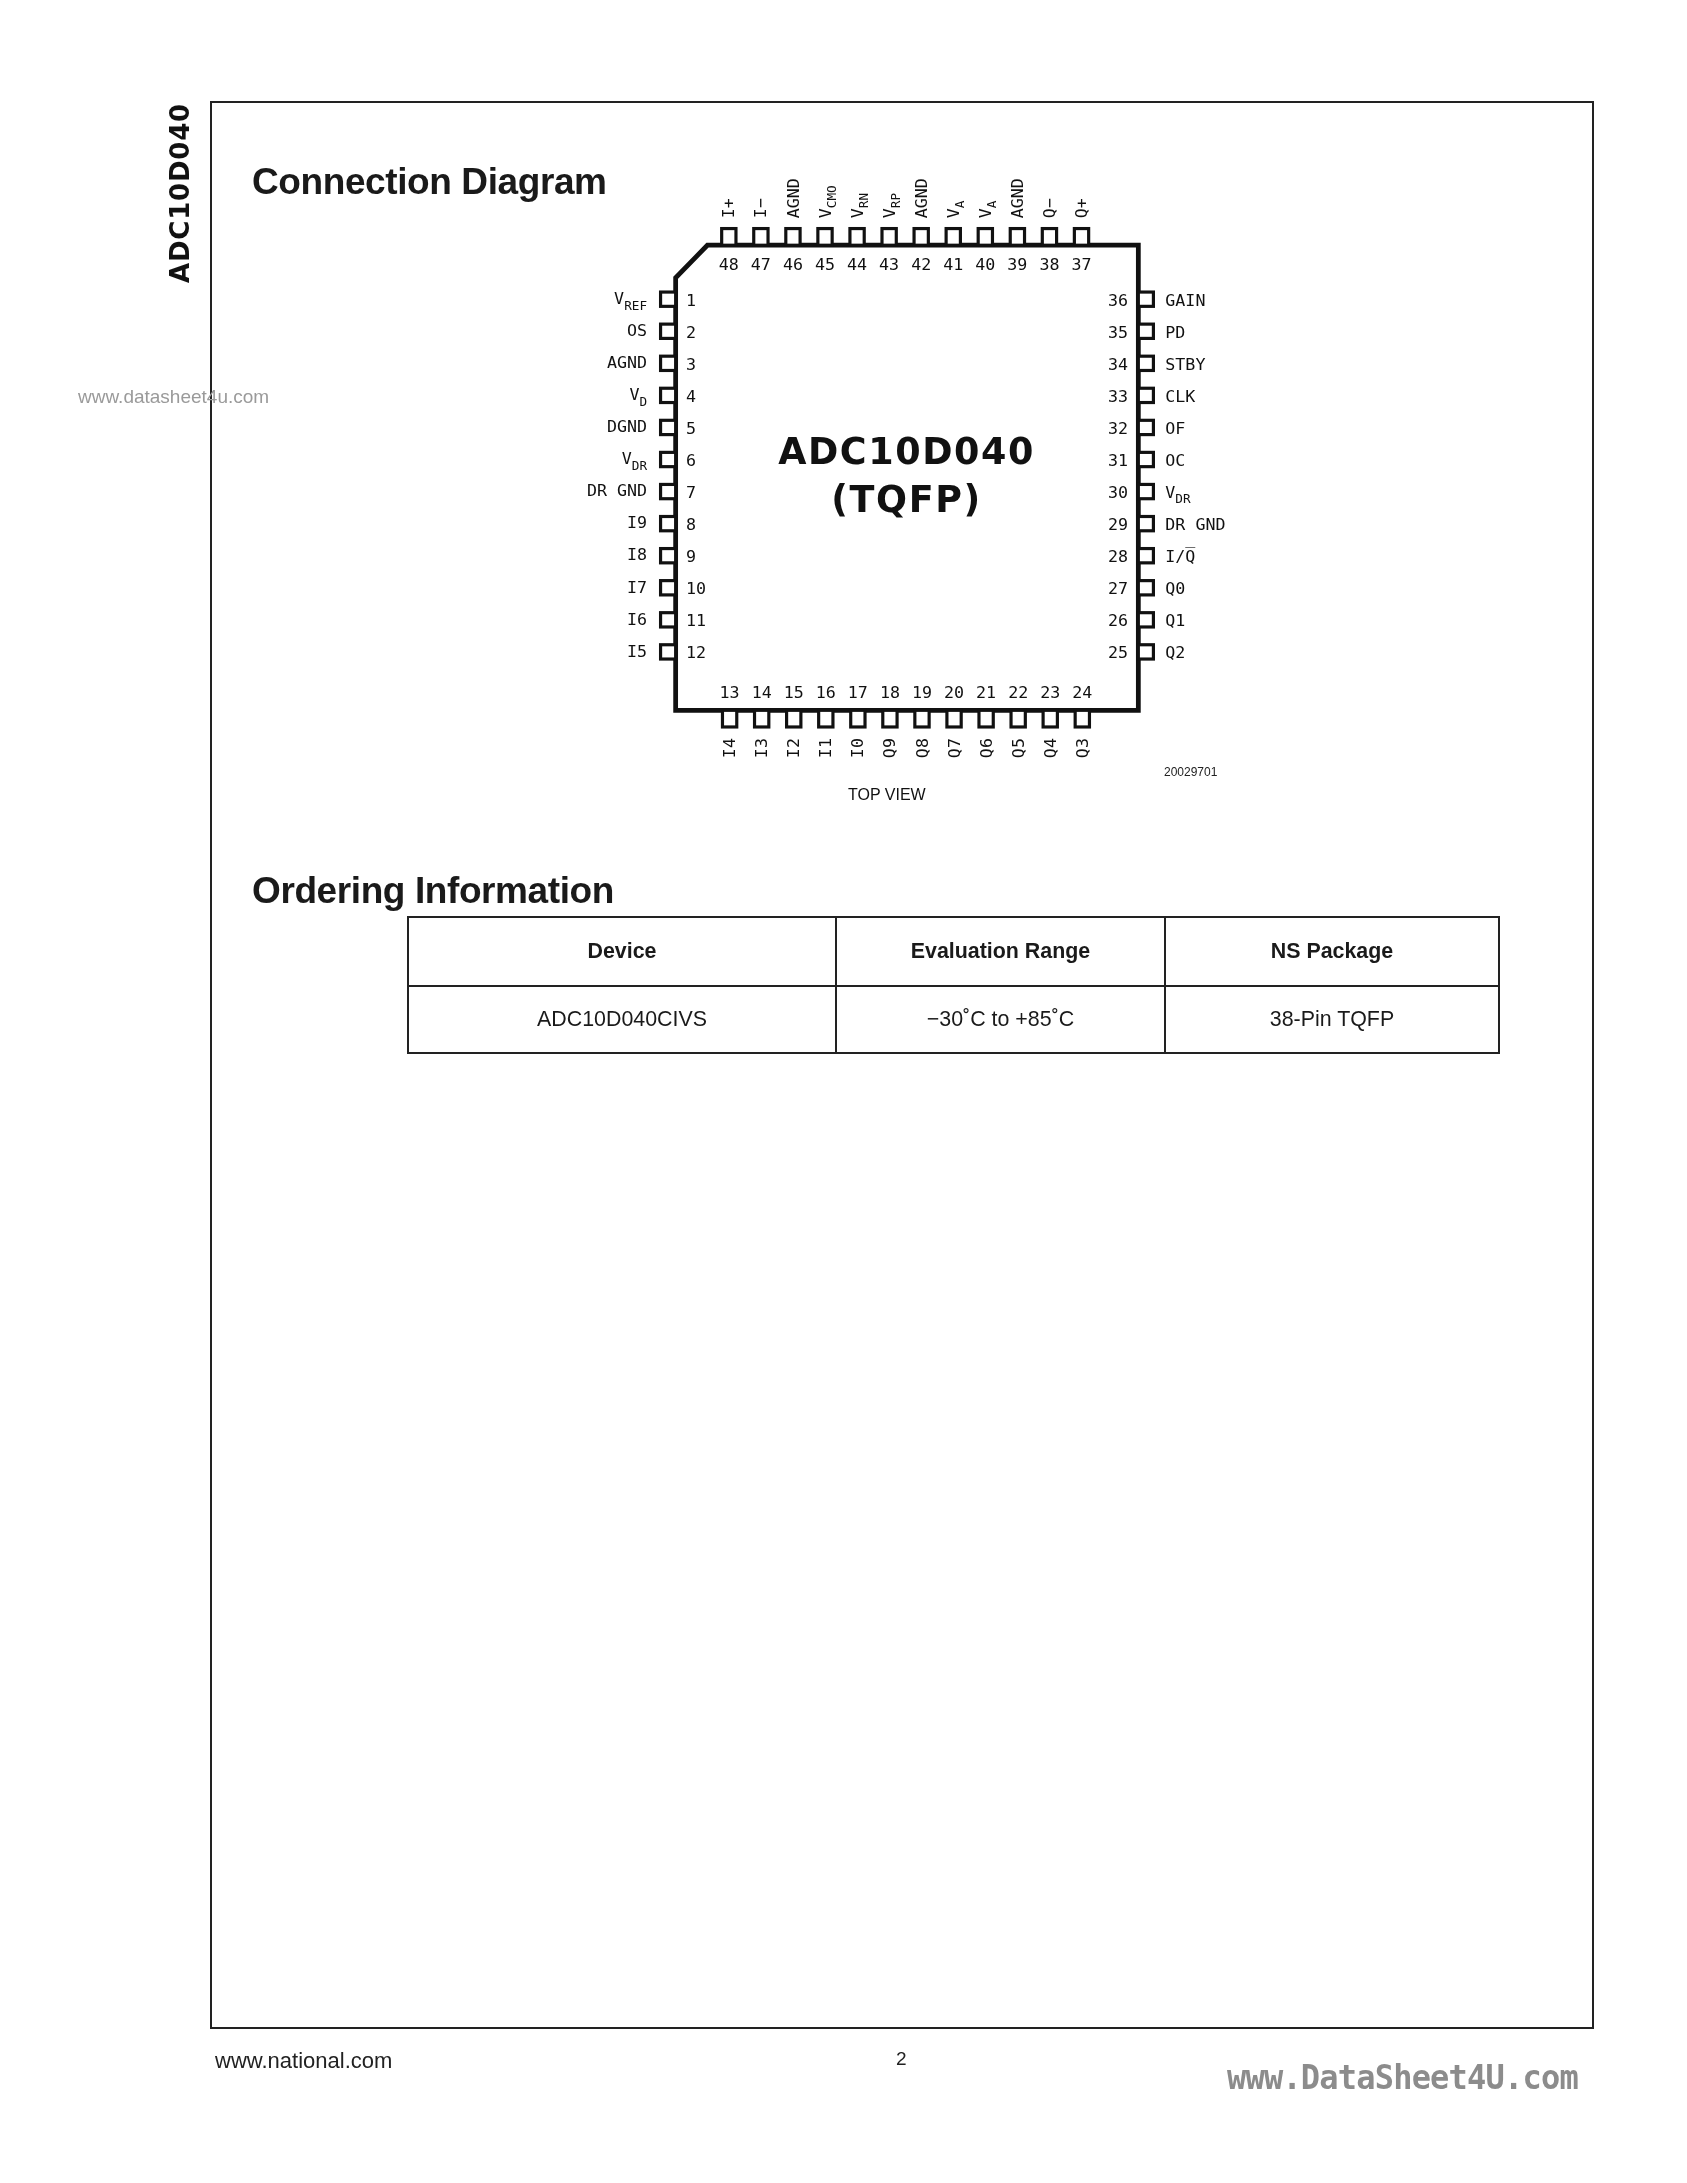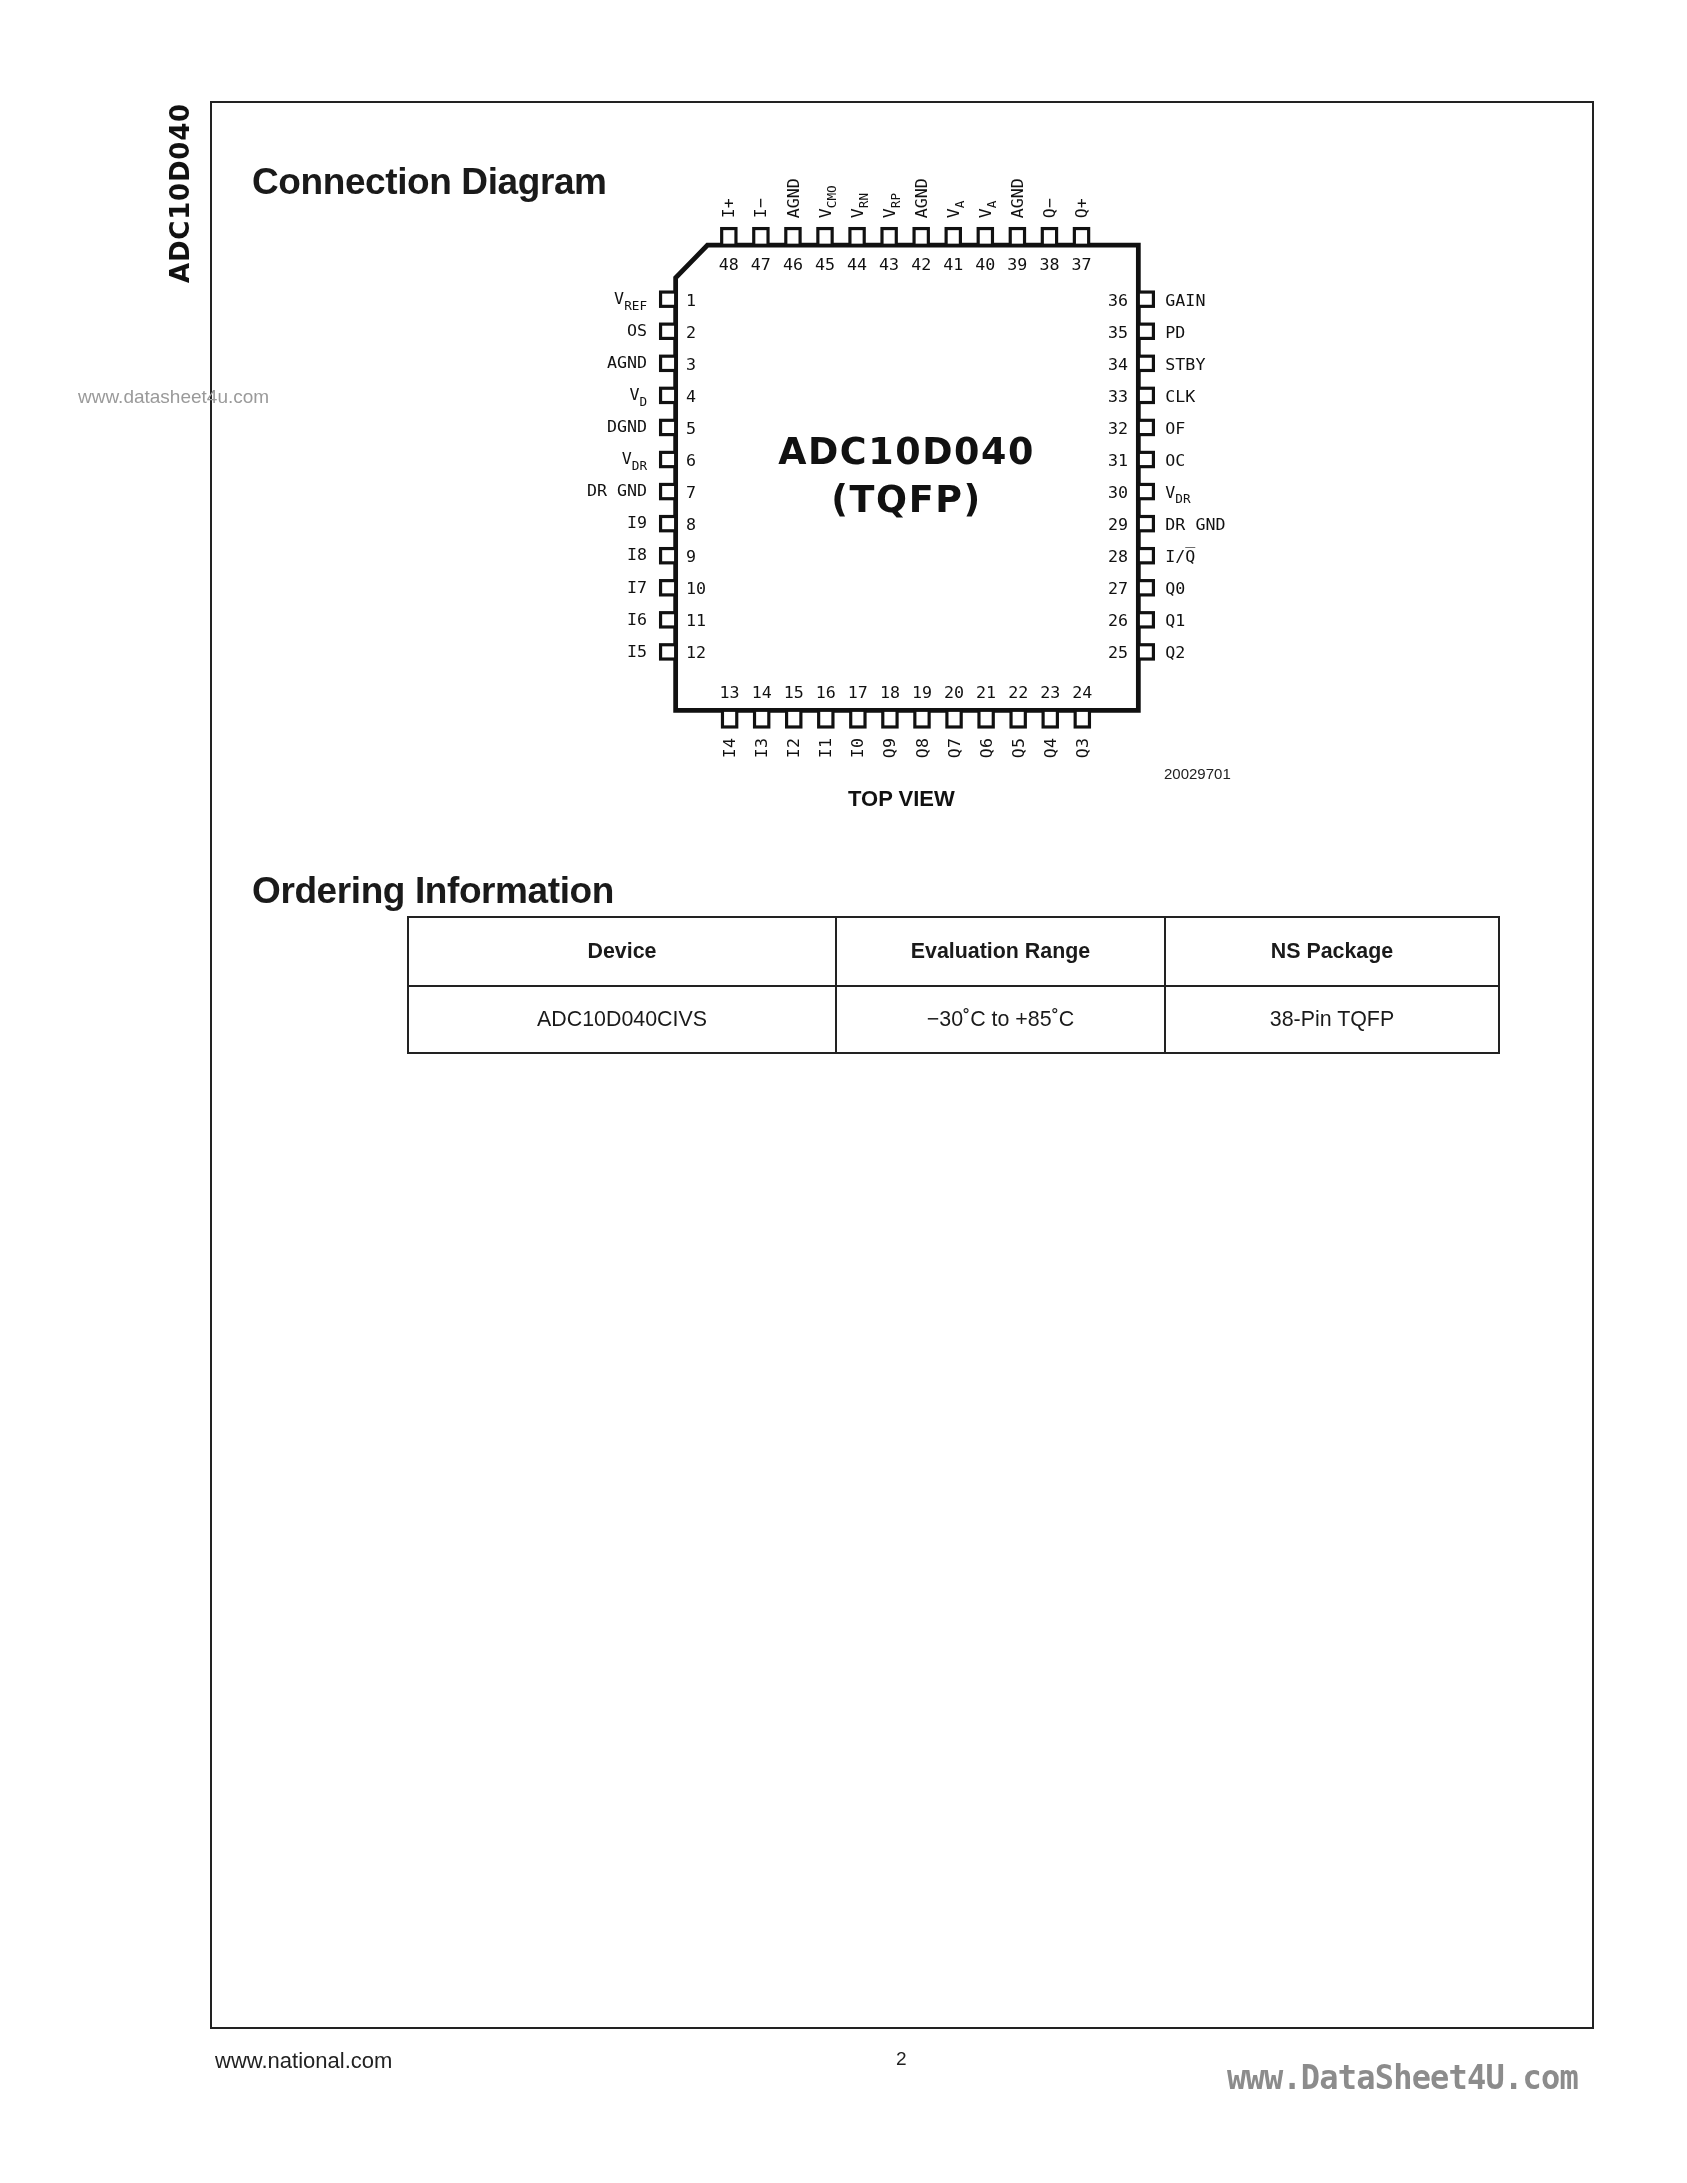--- a/index.html
+++ b/index.html
@@ -8,22 +8,22 @@
   #side-title { left:156px; top:101px; width:48px; height:183px; }
   #side-title span { position:absolute; left:50%; top:50%; transform:translate(-50%,-50%) rotate(-90deg); white-space:nowrap; font-family:"DejaVu Sans", sans-serif; font-weight:bold; font-size:26px; letter-spacing:0.8px; color:#111; }
   #watermark { left:78px; top:386px; font-size:19px; color:#9a9a9a; white-space:nowrap; }
   #frame { left:210px; top:101px; width:1384px; height:1928px; border:2.4px solid #222; box-sizing:border-box; }
   .h1 { font-weight:bold; font-size:37px; color:#1a1a1a; white-space:nowrap; letter-spacing:-0.4px;margin-top:36px; }
   #conn-title { left:252px; top:125px; }
   #order-title { left:252px; top:834px; }
   #diagram { left:0; top:0; width:1687px; height:873px; }
   #diagram svg text { font-family:"DejaVu Sans Mono", monospace; fill:#111; }
   .chip-name { font-family:"DejaVu Sans", sans-serif !important; font-weight:bold; font-size:46px; letter-spacing:2px; }
-  #fig-code { left:1164px; top:765px; font-size:15px; color:#222; }
-  #top-view { left:848px; top:786px; font-weight:bold; font-size:22px; color:#111; white-space:nowrap; }
+  #fig-code { left:1164px; top:765px; font-size:12px; color:#222; }
+  #top-view { left:848px; top:786px; font-weight:normal; font-size:16px; color:#111; white-space:nowrap; }
   table#order { position:absolute; left:407px; top:916px; border-collapse:collapse; font-size:21.4px; color:#1a1a1a; }
   table#order td, table#order th { border:2.4px solid #222; text-align:center; padding:16px; }
   table#order th { height:35px; font-weight:bold; font-size:21.4px; }
   table#order td { height:33px; }
   .c1 { width:394px; } .c2 { width:295px; } .c3 { width:300px; }
   #footer-left { left:215px; top:2048px; font-size:22px; color:#222; }
   #footer-page { left:896px; top:2048px; font-size:19px; color:#222; }
   #footer-brand { left:1227px; top:2058px; font-family:"DejaVu Sans Mono", monospace; font-weight:bold; font-size:32px; color:#8c8c8c; letter-spacing:-0.8px; transform:scaleY(1.05); white-space:nowrap; }
 </style>
 </head>

